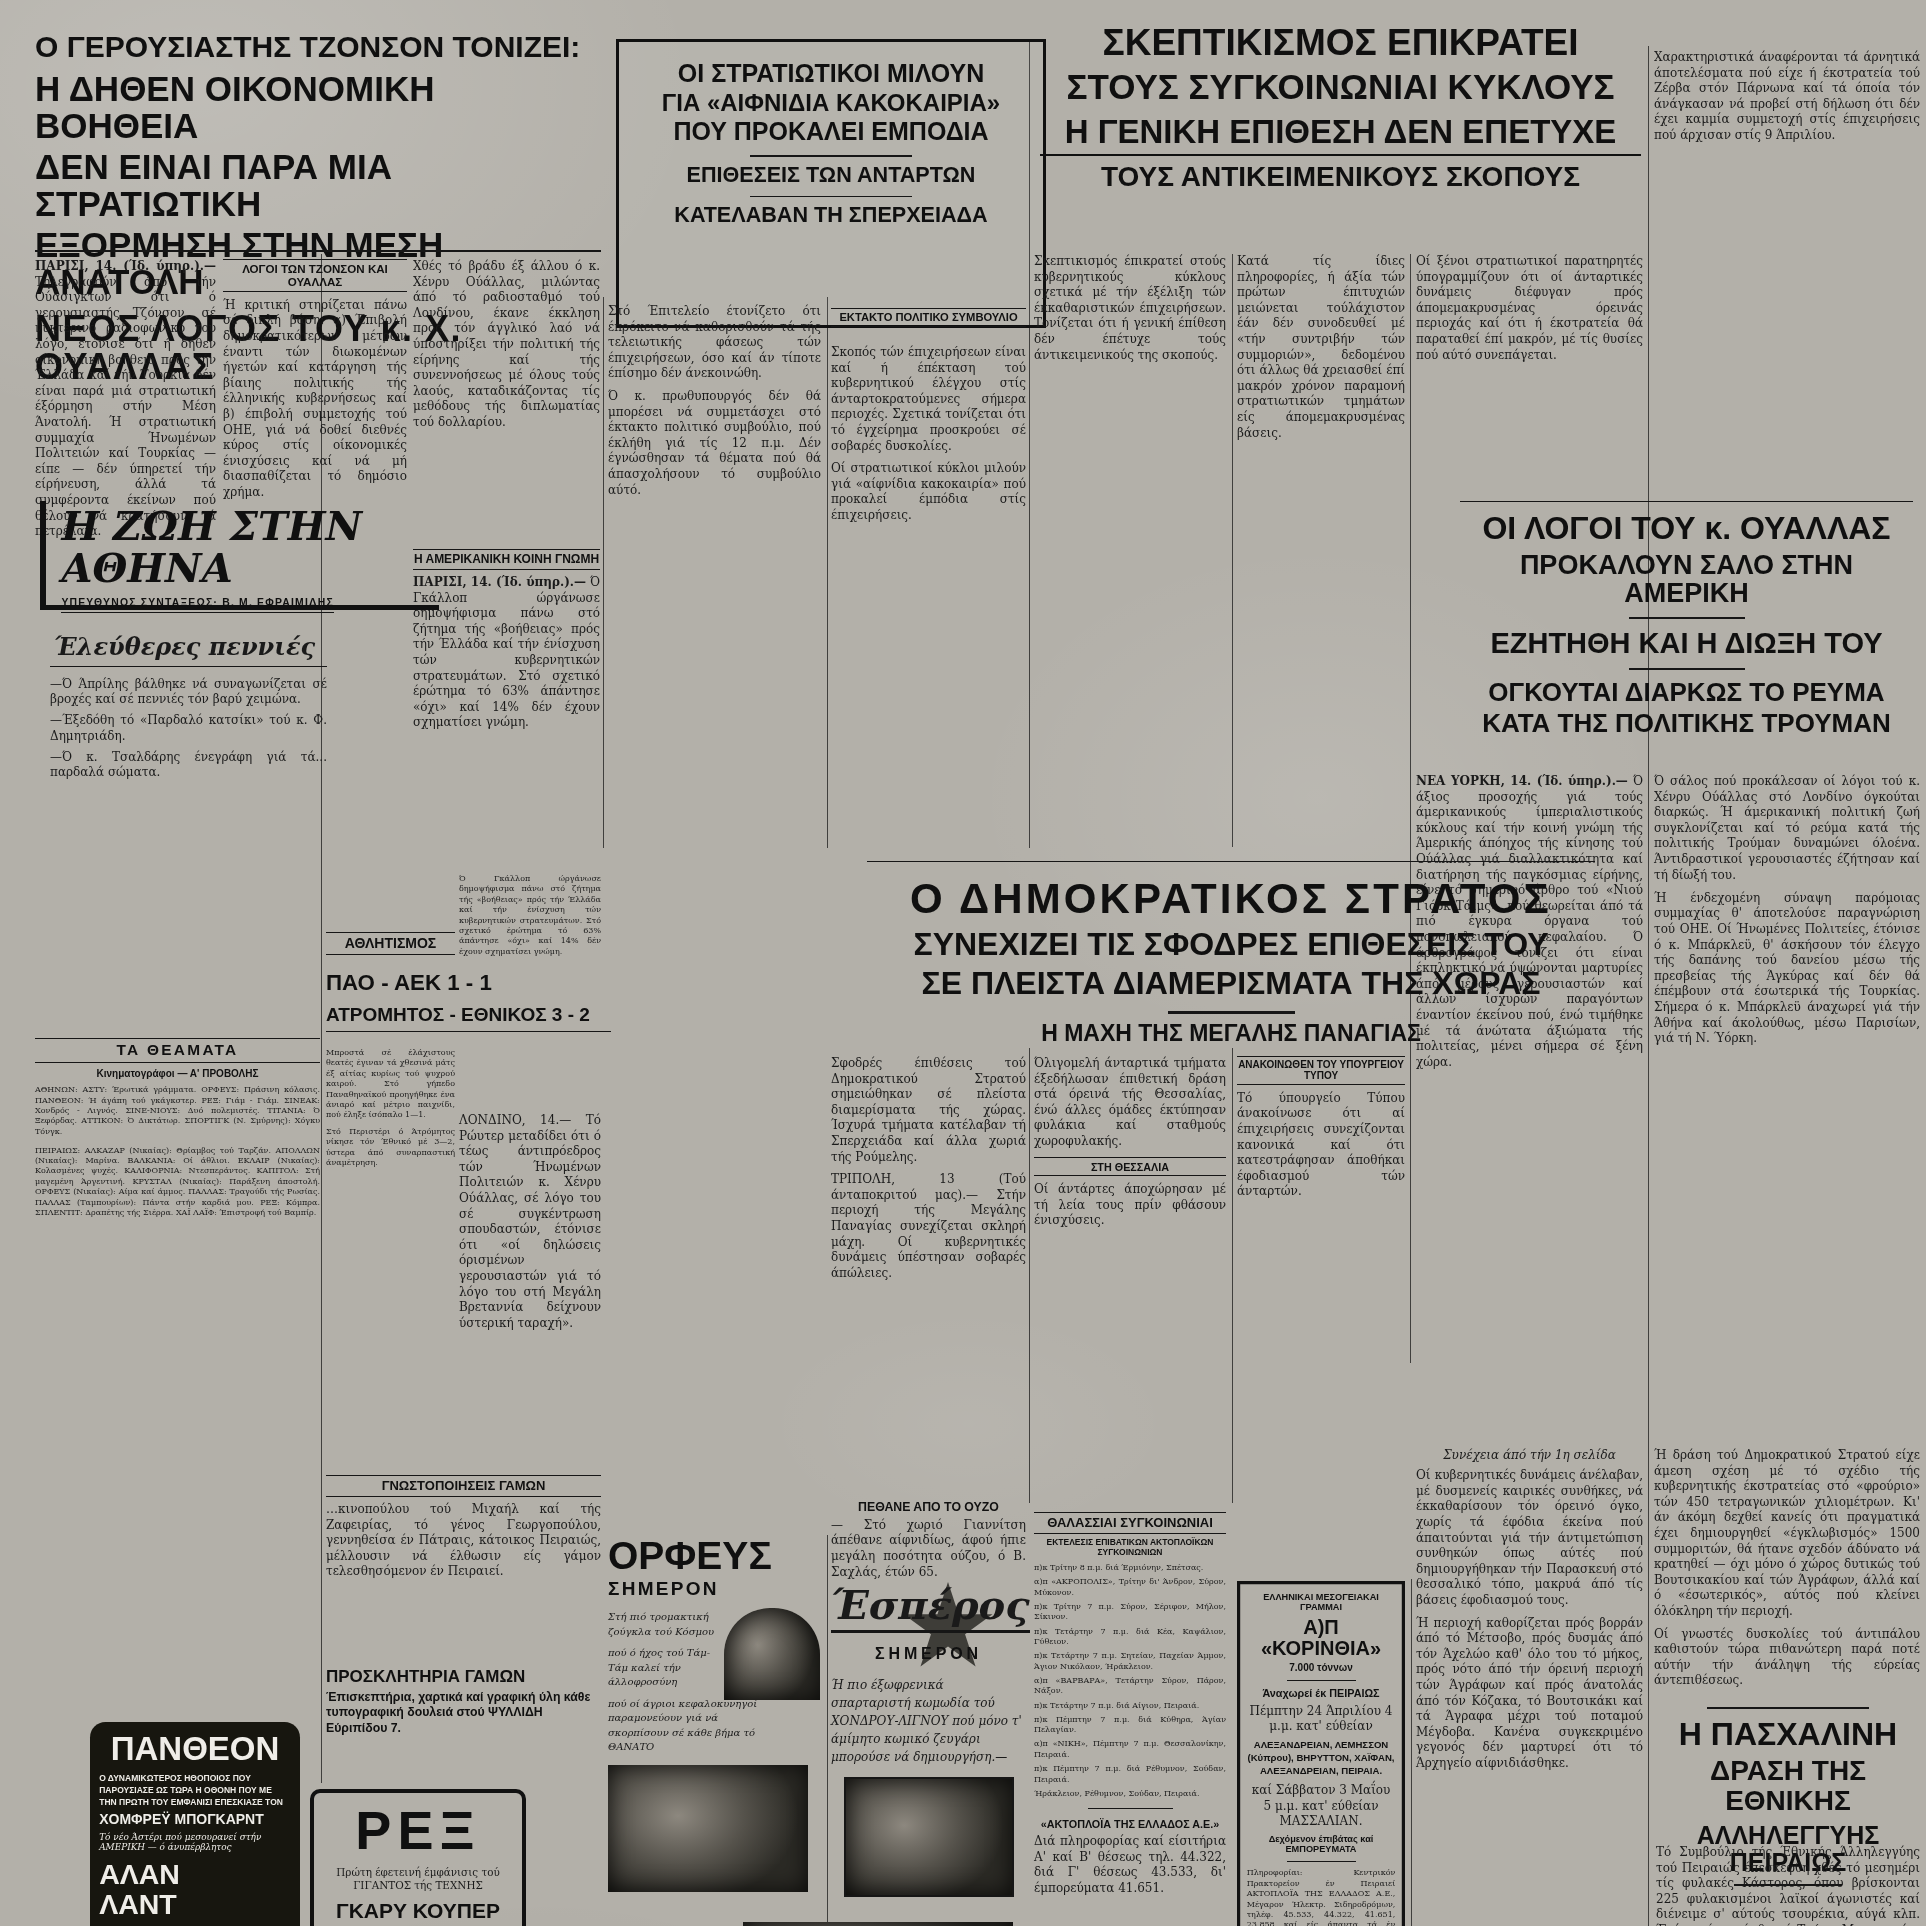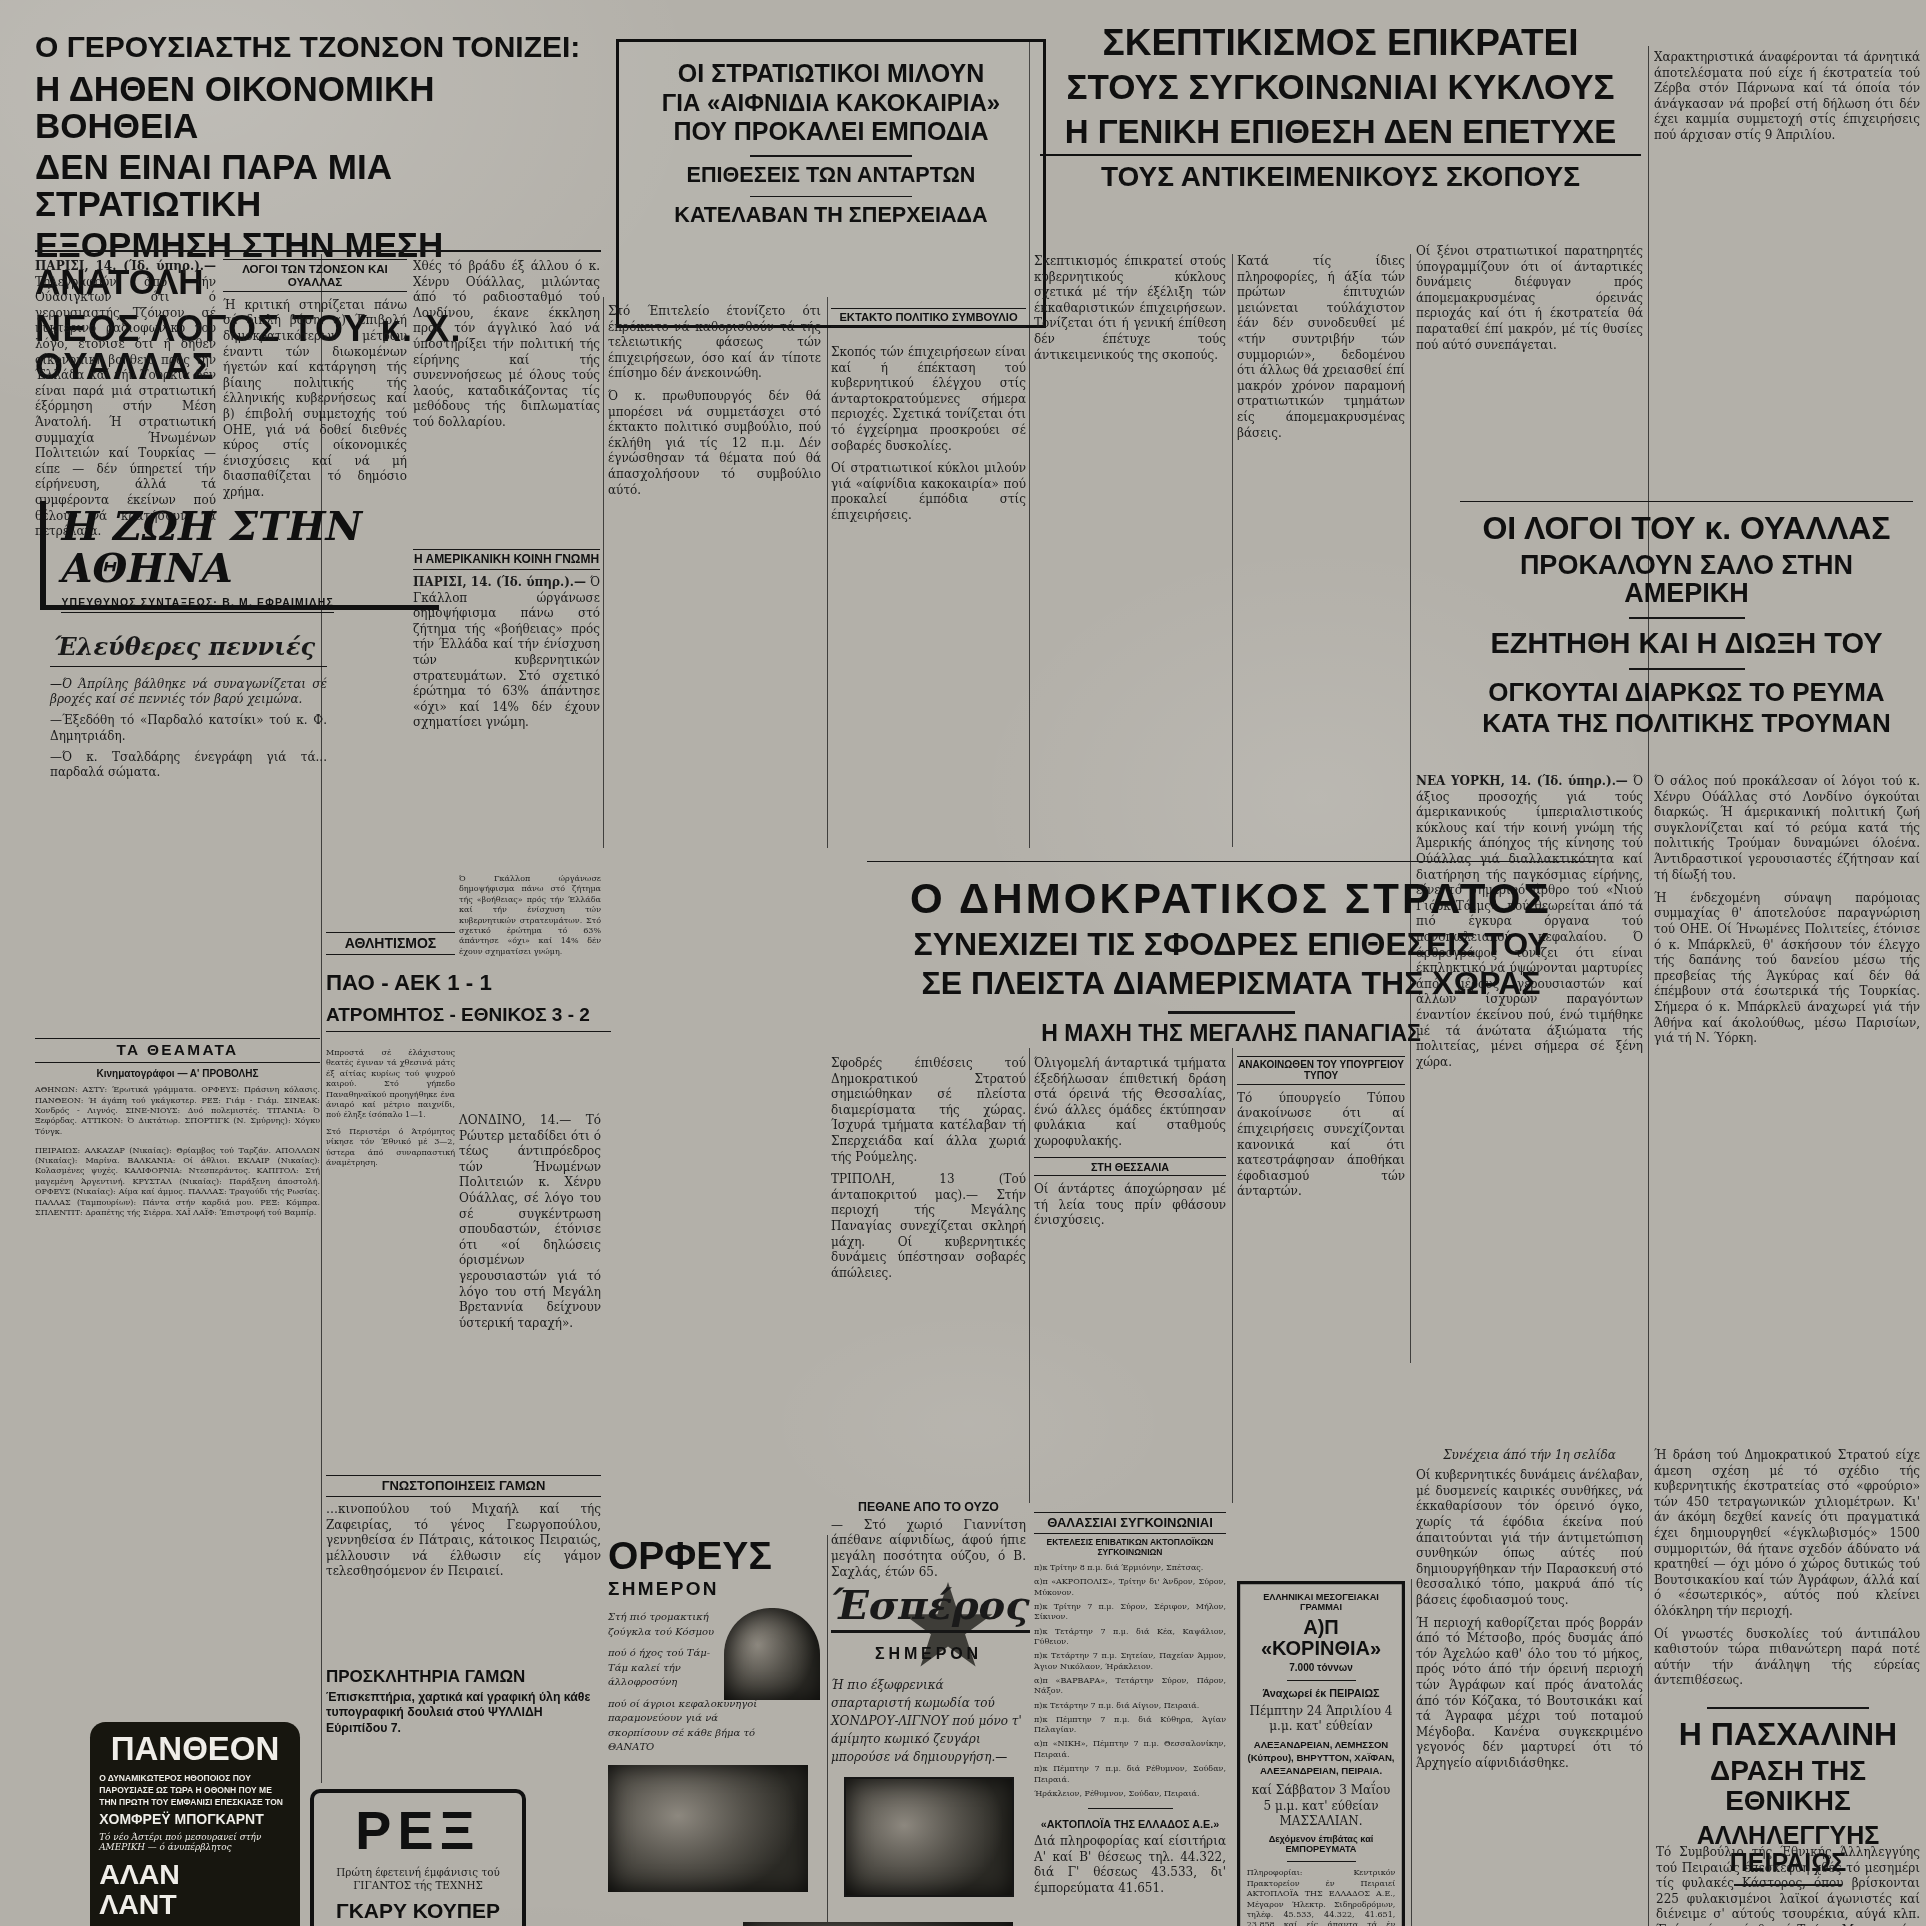--- a/index.html
+++ b/index.html
@@ -106,21 +106,21 @@
     <div class="hl ctr" style="font-size:35px;margin-top:5.4px">ΣΤΟΥΣ ΣΥΓΚΟΙΝΩΝΙΑΙ ΚΥΚΛΟΥΣ</div>
     <div class="hl ctr" style="font-size:33px;margin-top:10px;border-bottom:2.3px solid #111;display:block;padding-bottom:3.9px">Η ΓΕΝΙΚΗ ΕΠΙΘΕΣΗ ΔΕΝ ΕΠΕΤΥΧΕ</div>
     <div class="hl ctr" style="font-size:28px;margin-top:6.2px">ΤΟΥΣ ΑΝΤΙΚΕΙΜΕΝΙΚΟΥΣ ΣΚΟΠΟΥΣ</div>
   </div>
   <div class="abs b" style="left:1034px;top:254px;width:192px">
     <div>Σκεπτικισμός έπικρατεί στούς κυβερνητικούς κύκλους σχετικά μέ τήν έξέλιξη τών έκκαθαριστικών έπιχειρήσεων. Τονίζεται ότι ή γενική έπίθεση δέν έπέτυχε τούς άντικειμενικούς της σκοπούς.</div>
   </div>
   <div class="abs b" style="left:1237px;top:254px;width:168px">
     <div>Κατά τίς ίδιες πληροφορίες, ή άξία τών πρώτων έπιτυχιών μειώνεται τούλάχιστον έάν δέν συνοδευθεί μέ «τήν συντριβήν τών συμμοριών», δεδομένου ότι άλλως θά χρειασθεί έπί μακρόν χρόνον παραμονή στρατιωτικών τμημάτων είς άπομεμακρυσμένας βάσεις.</div>
   </div>
-  <div class="abs b" style="left:1416px;top:244px;width:227px">
+  <div class="abs b" style="left:1416px;top:254px;width:227px">
     <div>Οί ξένοι στρατιωτικοί παρατηρητές ύπογραμμίζουν ότι οί άνταρτικές δυνάμεις διέφυγαν πρός άπομεμακρυσμένας όρεινάς περιοχάς καί ότι ή έκστρατεία θά παραταθεί έπί μακρόν, μέ τίς θυσίες πού αύτό συνεπάγεται.</div>
   </div>
   <div class="abs b" style="left:1654px;top:50px;width:266px">
     <div>Χαρακτηριστικά άναφέρονται τά άρνητικά άποτελέσματα πού είχε ή έκστρατεία τού Ζέρβα στόν Πάρνωνα καί τά όποία τόν άνάγκασαν νά προβεί στή δήλωση ότι δέν έχει καμμία συμμετοχή στίς έπιχειρήσεις πού άρχισαν στίς 9 Άπριλίου.</div>
   </div>
 
   <div class="abs" style="left:1460px;top:501px;width:453px;border-top:1.5px solid #161616;padding-top:10px">
     <div class="hl ctr" style="font-size:32px">ΟΙ ΛΟΓΟΙ ΤΟΥ κ. ΟΥΑΛΛΑΣ</div>
     <div class="hl ctr" style="font-size:27px;margin-top:4.6px">ΠΡΟΚΑΛΟΥΝ ΣΑΛΟ ΣΤΗΝ ΑΜΕΡΙΚΗ</div>
     <div class="rule" style="height:1.9px;width:116px;margin:9.2px auto"></div>
@@ -139,21 +139,21 @@
   </div>
 
   <div class="abs" style="left:40px;top:501px;width:378px;height:96px;border-left:6.2px solid #111;border-bottom:5.4px solid #111;padding:3.9px 0 3.9px 15.4px">
     <div class="srf it hl" style="font-family:'DejaVu Serif',serif;font-size:40px;font-weight:700">Η ΖΩΗ ΣΤΗΝ ΑΘΗΝΑ</div>
     <div class="hl" style="font-size:10.4px;letter-spacing:1.2px;margin-top:7px;border-bottom:1.9px solid #161616;display:inline-block;padding-bottom:3.9px">ΥΠΕΥΘΥΝΟΣ ΣΥΝΤΑΞΕΩΣ·  Β. Μ. ΕΦΡΑΙΜΙΔΗΣ</div>
   </div>
 
   <div class="abs" style="left:50px;top:632px;width:277px">
     <div class="srf it" style="font-size:24px;font-weight:700;border-bottom:1.5px solid #161616;display:inline-block;padding:0 11.6px 4.6px 3.9px">Έλεύθερες πεννιές</div>
     <div class="b" style="margin-top:10px">
-        <div class="b" style="margin-top: 5.4px; font-style: italic;">—Ό Άπρίλης βάλθηκε νά συναγωνίζεται σέ βροχές καί σέ πεννιές τόν βαρύ χειμώνα.</div>
+        <div class="b" style="margin-top: 5.4px;">—Ό Άπρίλης βάλθηκε νά συναγωνίζεται σέ βροχές καί σέ πεννιές τόν βαρύ χειμώνα.</div>
         <div class="b" style="margin-top: 5.4px;">—Έξεδόθη τό «Παρδαλό κατσίκι» τού κ. Φ. Δημητριάδη.</div>
         <div class="b" style="margin-top: 5.4px;">—Ό κ. Τσαλδάρης ένεγράφη γιά τά... παρδαλά σώματα.</div>
       </div>
   </div>
 
   <div class="abs" style="left:35px;top:1038px;width:285px">
     <div class="sub subr" style="font-size:15.4px;letter-spacing:2.3px">ΤΑ ΘΕΑΜΑΤΑ</div>
     <div class="sub" style="font-size:10px;margin-top:5.4px">Κινηματογράφοι — Α' ΠΡΟΒΟΛΗΣ</div>
     <div class="b bs" style="margin-top:6.2px">ΑΘΗΝΩΝ: ΑΣΤΥ: Έρωτικά γράμματα. ΟΡΦΕΥΣ: Πράσινη κόλασις. ΠΑΝΘΕΟΝ: Ή άγάπη τού γκάγκστερ. ΡΕΞ: Γιάμ - Γιάμ. ΣΙΝΕΑΚ: Χονδρός - Λιγνός. ΣΙΝΕ-ΝΙΟΥΣ: Δυό πολεμιστές. ΤΙΤΑΝΙΑ: Ό Ξεφόρδας. ΑΤΤΙΚΟΝ: Ό Δικτάτωρ. ΣΠΟΡΤΙΓΚ (Ν. Σμύρνης): Χόγκυ Τόνγκ.</div>
     <div class="b bs" style="margin-top:8.5px">ΠΕΙΡΑΙΩΣ: ΑΛΚΑΖΑΡ (Νικαίας): Θρίαμβος τού Ταρζάν. ΑΠΟΛΛΩΝ (Νικαίας): Μαρίνα. ΒΑΛΚΑΝΙΑ: Οί άθλιοι. ΕΚΛΑΙΡ (Νικαίας): Κολασμένες ψυχές. ΚΑΛΙΦΟΡΝΙΑ: Ντεσπεράντος. ΚΑΠΙΤΟΛ: Στή μαγεμένη Άργεντινή. ΚΡΥΣΤΑΛ (Νικαίας): Παράξενη άποστολή. ΟΡΦΕΥΣ (Νικαίας): Αίμα καί άμμος. ΠΑΛΛΑΣ: Τραγούδι τής Ρωσίας. ΠΑΛΛΑΣ (Ταμπουρίων): Πάντα στήν καρδιά μου. ΡΕΞ: Κόμπρα. ΣΠΛΕΝΤΙΤ: Δραπέτης τής Σιέρρα. ΧΑΪ ΛΑΪΦ: Έπιστροφή τού Βαμπίρ.</div>

